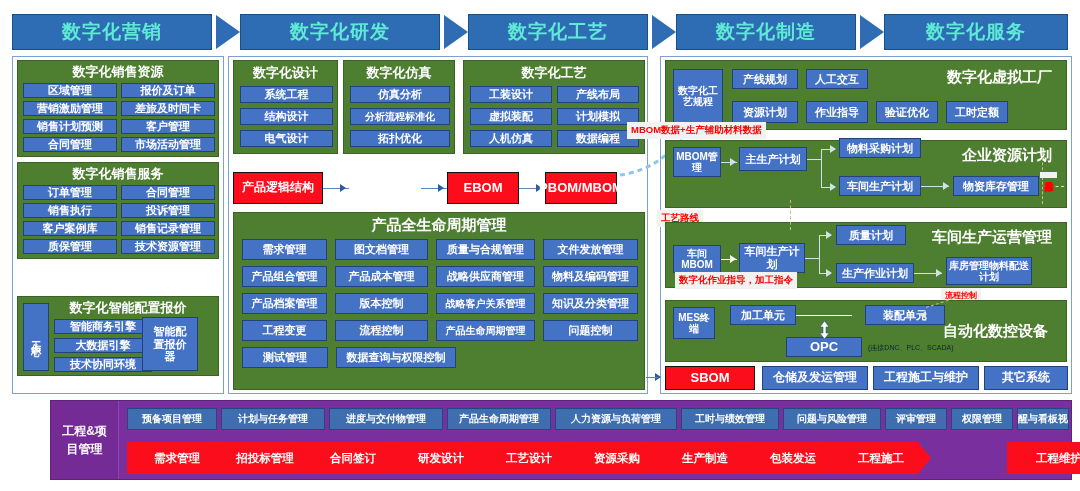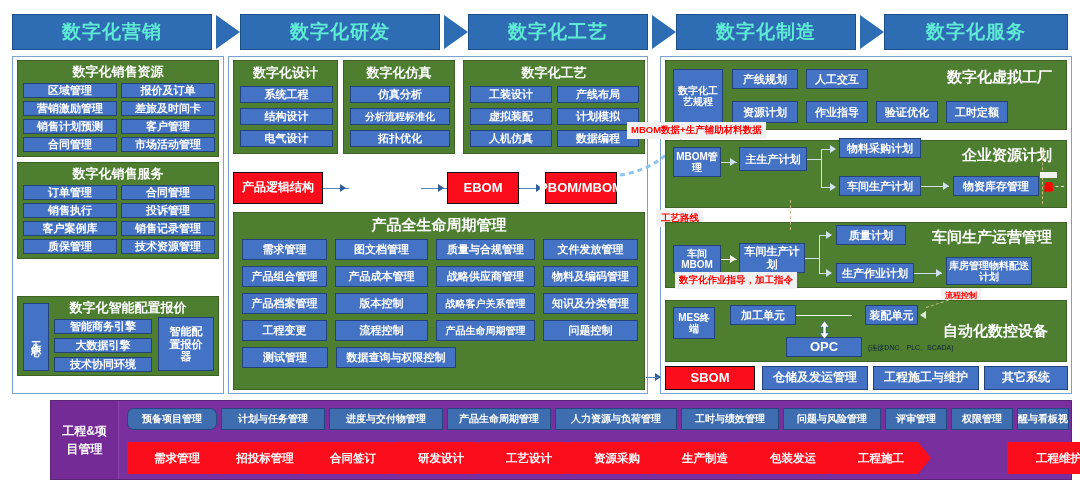--- a/index.html
+++ b/index.html
@@ -173,21 +173,21 @@
   </div>
 
   <div class="green" style="left:17px;top:296px;width:202px;height:80px;">
     <div class="panel-title" style="margin-top:4px;margin-left:22px;width:176px;">数字化智能配置报价</div>
     <div class="blue-card vtext" style="position:absolute;left:5px;top:6px;width:26px;height:68px;font-size:10px;">工作中心</div>
     <div style="position:absolute;left:36px;top:22px;width:98px;">
       <div class="blue-card" style="height:15px;margin-bottom:4px;">智能商务引擎</div>
       <div class="blue-card" style="height:15px;margin-bottom:4px;">大数据引擎</div>
       <div class="blue-card" style="height:15px;">技术协同环境</div>
     </div>
-    <div class="blue-card" style="position:absolute;left:140px;top:20px;width:56px;height:54px;font-size:11px;padding:0 6px;">智能配置报价器</div>
+    <div class="blue-card" style="position:absolute;left:124px;top:20px;width:56px;height:54px;font-size:11px;padding:0 6px;">智能配置报价器</div>
   </div>
 
   <div class="outer-box" style="left:228px;top:56px;width:420px;height:338px;"></div>
 
   <div class="green" style="left:233px;top:60px;width:105px;height:94px;">
     <div class="panel-title" style="margin-top:5px;">数字化设计</div>
     <div style="position:absolute;left:6px;top:25px;width:93px;">
       <div class="blue-card" style="height:17px;margin-bottom:5px;">系统工程</div>
       <div class="blue-card" style="height:17px;margin-bottom:5px;">结构设计</div>
       <div class="blue-card" style="height:17px;">电气设计</div>
@@ -330,21 +330,21 @@
   <div class="callout vert" style="left:1040px;top:172px;font-size:9px;">库存帐目信息</div>
 
   <div class="callout" style="left:657px;top:272px;margin-left:18px;">数字化作业指导，加工指令</div>
 
   <div class="callout" style="left:941px;top:288px;font-size:8px;">流程控制</div>
 
   <div class="green" style="left:665px;top:300px;width:402px;height:62px;">
     <div class="panel-title big" style="position:absolute;right:18px;top:22px;width:auto;">自动化数控设备</div>
     <div class="blue-card" style="position:absolute;left:7px;top:6px;width:42px;height:32px;font-size:10px;">MES终端</div>
     <div class="blue-card" style="position:absolute;left:64px;top:4px;width:66px;height:20px;">加工单元</div>
-    <div class="blue-card" style="position:absolute;left:199px;top:4px;width:53px;height:20px;">装配单元</div>
+    <div class="blue-card" style="position:absolute;left:199px;top:4px;width:80px;height:20px;">装配单元</div>
     <div class="microlabel" style="left:131px;top:-11px;width:56px;">数控驱动、采集、自动检测等</div>
     <div class="hline" style="left:130px;top:14px;width:56px;background:#ffffff;"></div>
     <div class="blue-card" style="position:absolute;left:120px;top:36px;width:76px;height:20px;font-size:13px;">OPC</div>
     <div style="position:absolute;left:154px;top:20px;width:9px;height:18px;">
       <svg width="9" height="18" viewBox="0 0 9 18">
           <polygon points="4.5,0 9,6 6,6 6,12 9,12 4.5,18 0,12 3,12 3,6 0,6" fill="#ffffff" stroke="#2f5d96" stroke-width="0.6"></polygon>
         </svg>
     </div>
     <div class="note-dark" style="left:202px;top:42px;color:#0b2235;font-size:7px;">(连接DNC、PLC、SCADA)</div>
     <div class="tri-l" style="left:254px;top:10px;border-right-color:#dfe9dd;"></div>
@@ -357,21 +357,21 @@
   <div class="blue-card" style="position:absolute;left:762px;top:366px;width:106px;height:24px;font-size:12px;">仓储及发运管理</div>
   <div class="blue-card" style="position:absolute;left:873px;top:366px;width:106px;height:24px;font-size:12px;">工程施工与维护</div>
   <div class="blue-card" style="position:absolute;left:984px;top:366px;width:84px;height:24px;font-size:12px;">其它系统</div>
 
   <div class="purple-band">
     <div class="purple-left">
       <span>工程&amp;项</span>
       <span>目管理</span>
     </div>
 
-    <div class="pm-card" style="left:76px;width:90px;border-radius:7px;">预备项目管理</div>
+    <div class="pm-card" style="left:76px;width:90px;">预备项目管理</div>
     <div class="pm-card" style="left:170px;width:104px;">计划与任务管理</div>
     <div class="pm-card" style="left:278px;width:114px;">进度与交付物管理</div>
     <div class="pm-card" style="left:396px;width:104px;">产品生命周期管理</div>
     <div class="pm-card" style="left:504px;width:122px;">人力资源与负荷管理</div>
     <div class="pm-card" style="left:630px;width:98px;">工时与绩效管理</div>
     <div class="pm-card" style="left:732px;width:98px;">问题与风险管理</div>
     <div class="pm-card" style="left:834px;width:62px;">评审管理</div>
     <div class="pm-card" style="left:900px;width:62px;">权限管理</div>
     <div class="pm-card" style="left:966px;width:52px;overflow:hidden;">提醒与看板视图</div>
 

